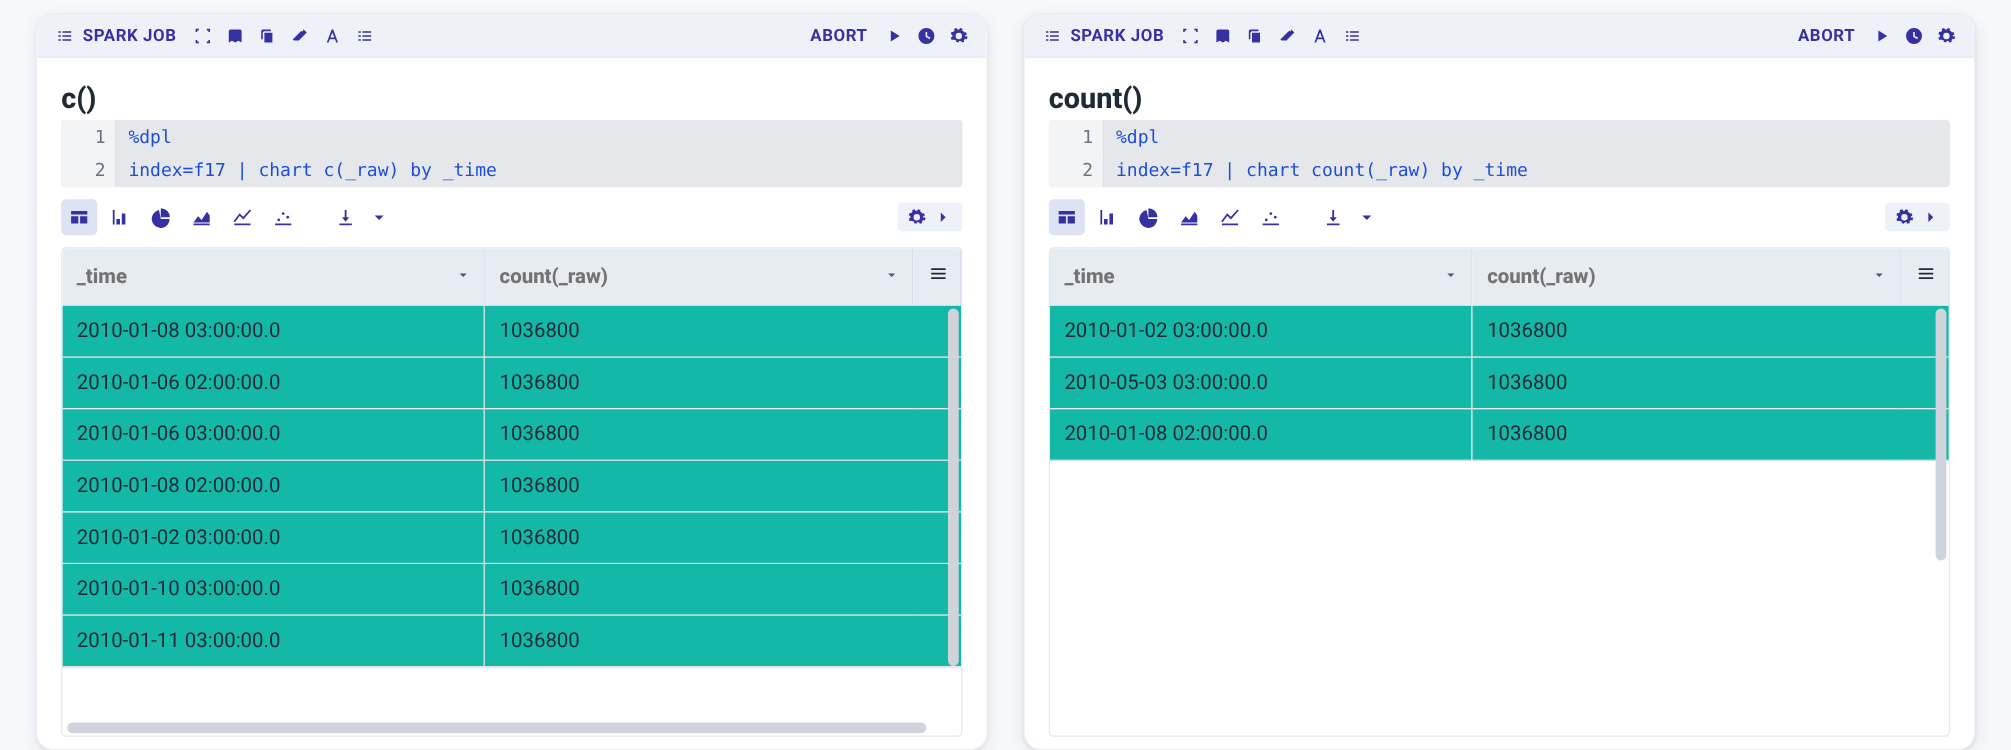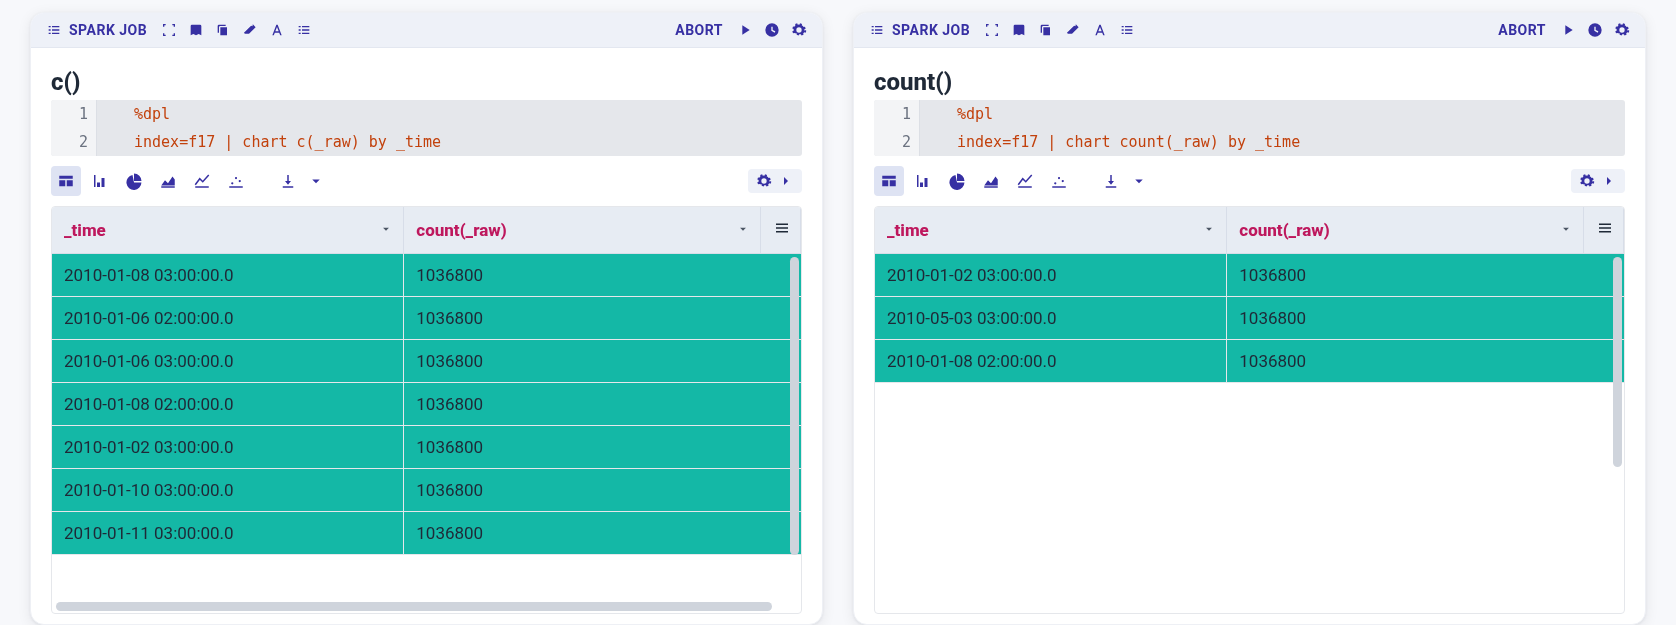--- a/index.html
+++ b/index.html
@@ -106,22 +106,21 @@
     background:var(--gutter);
     text-align:right;
     padding:3px 8px;
     color:#6b7280;
     user-select:none;
     border-right:1px solid #dcdfe5;
   }
   .codeline{
     padding:3px 10px;
     white-space:pre;
-    color:#c2410c;
-    margin-left:27px;
+    color:#1d4ed8;
   }
   
   .viztoolbar{
     display:flex;
     align-items:center;
     gap:4px;
     padding:10px 0 10px 0;
   }
   .vbtn{
     width:30px;height:30px;
@@ -157,21 +156,21 @@
     table-layout:fixed;
   }
   .datatable thead th{
     background:var(--head-bg);
     text-align:left;
     font-weight:800;
     font-size:17px;
     padding:12px 12px;
     border-bottom:1px solid #d7dde8;
     border-right:1px solid #d7dde8;
-    color:#be185d;
+    color:#737373;
     position:relative;
   }
   .datatable thead th .chev{
     position:absolute;right:10px;top:50%;transform:translateY(-50%);
     color:#4b5563;
   }
   .th-burger{
     width:40px;
     text-align:center;
     border-right:none;

